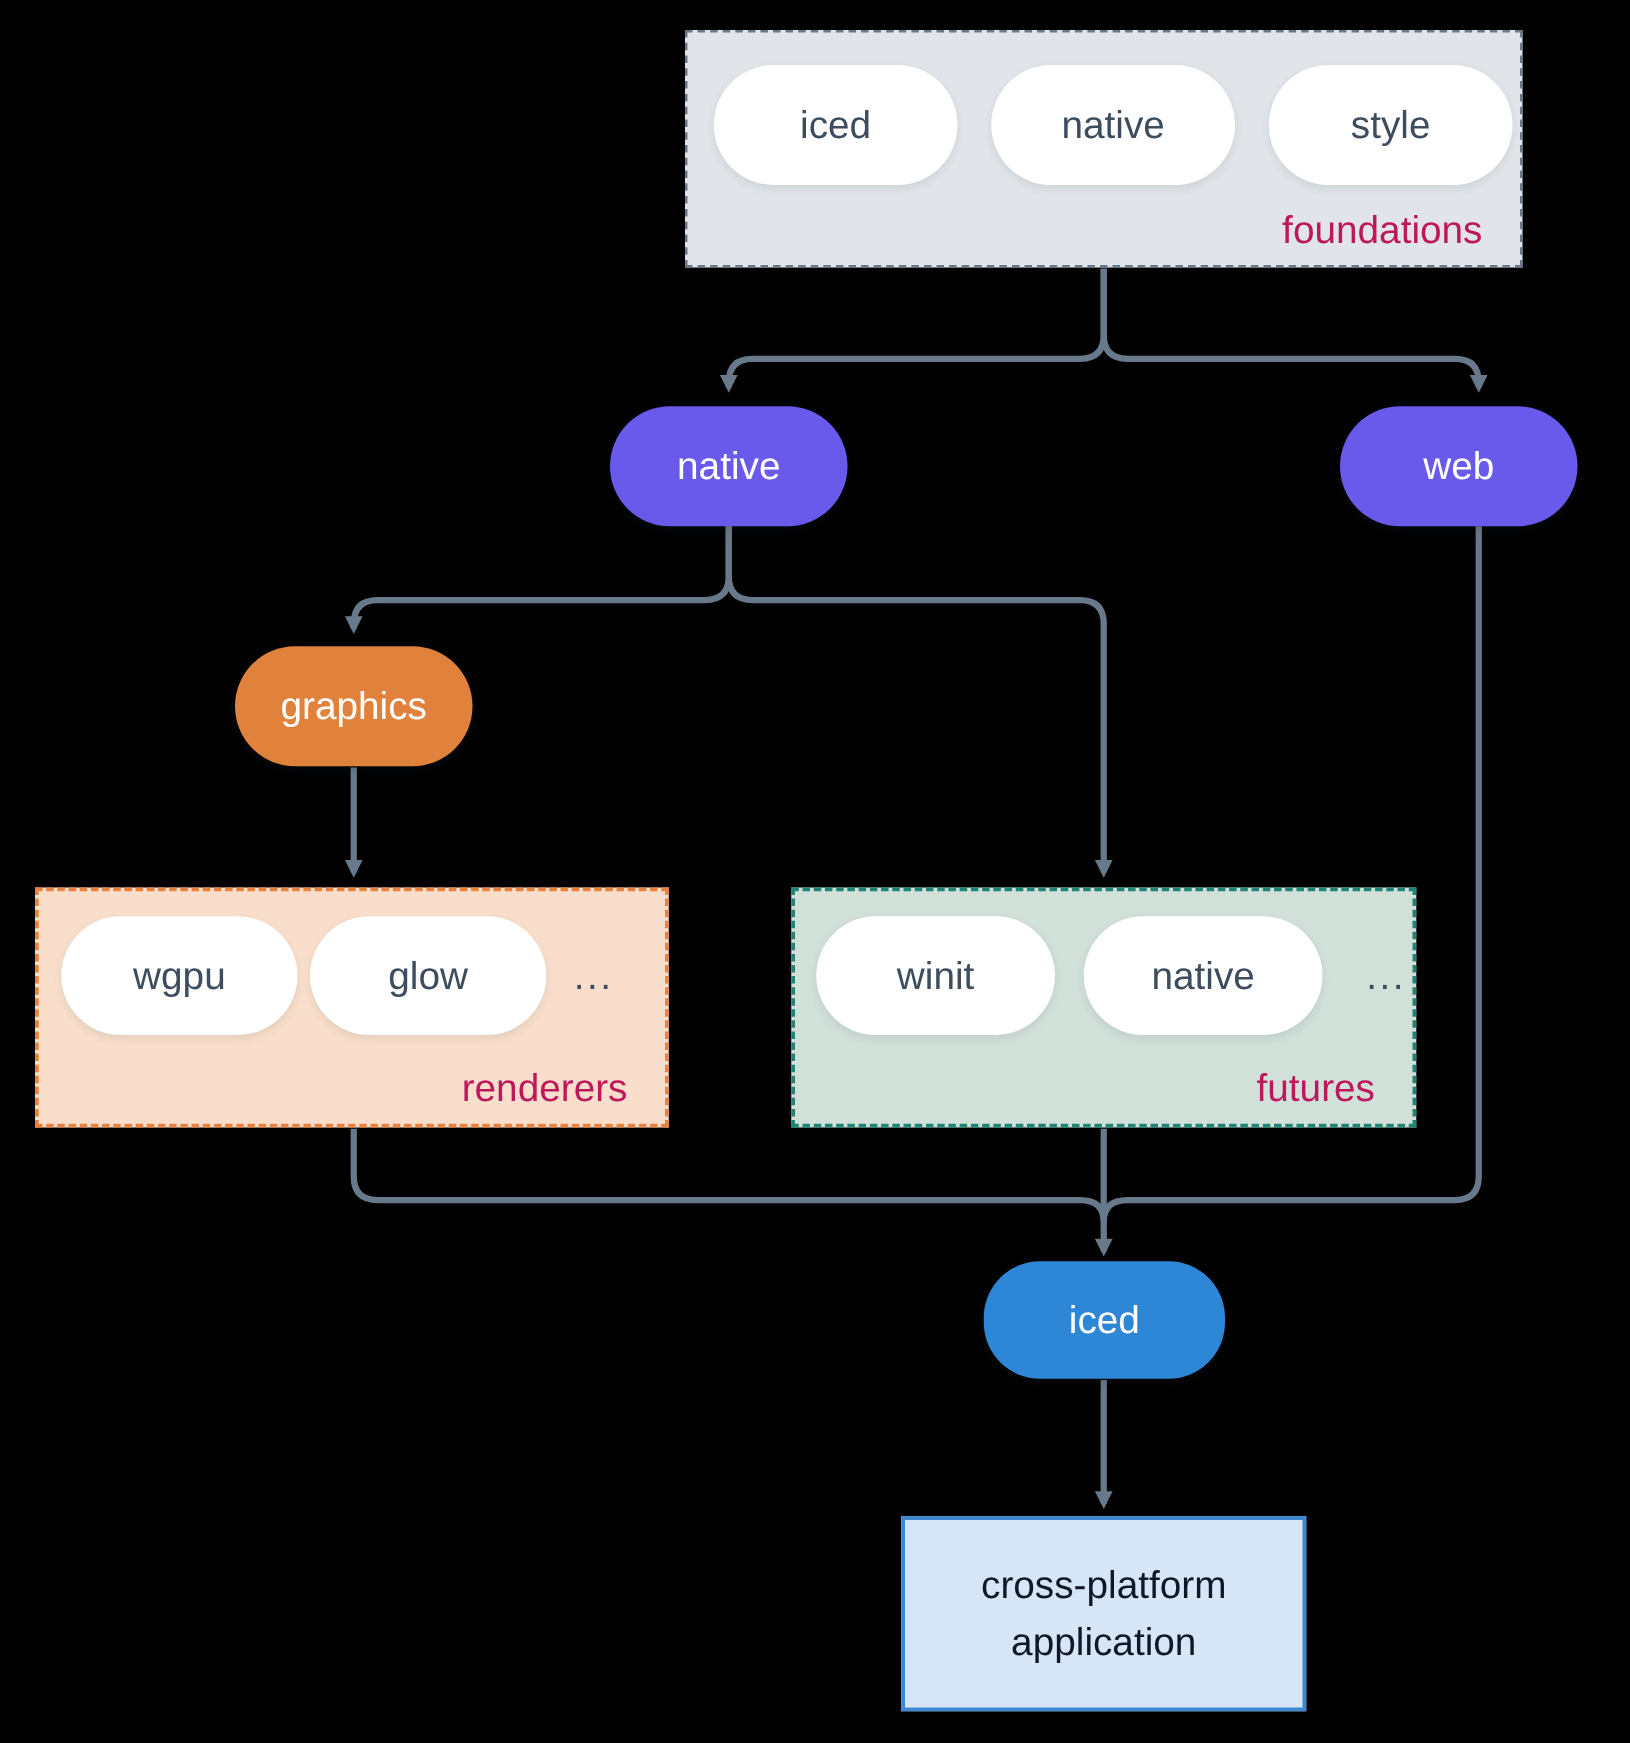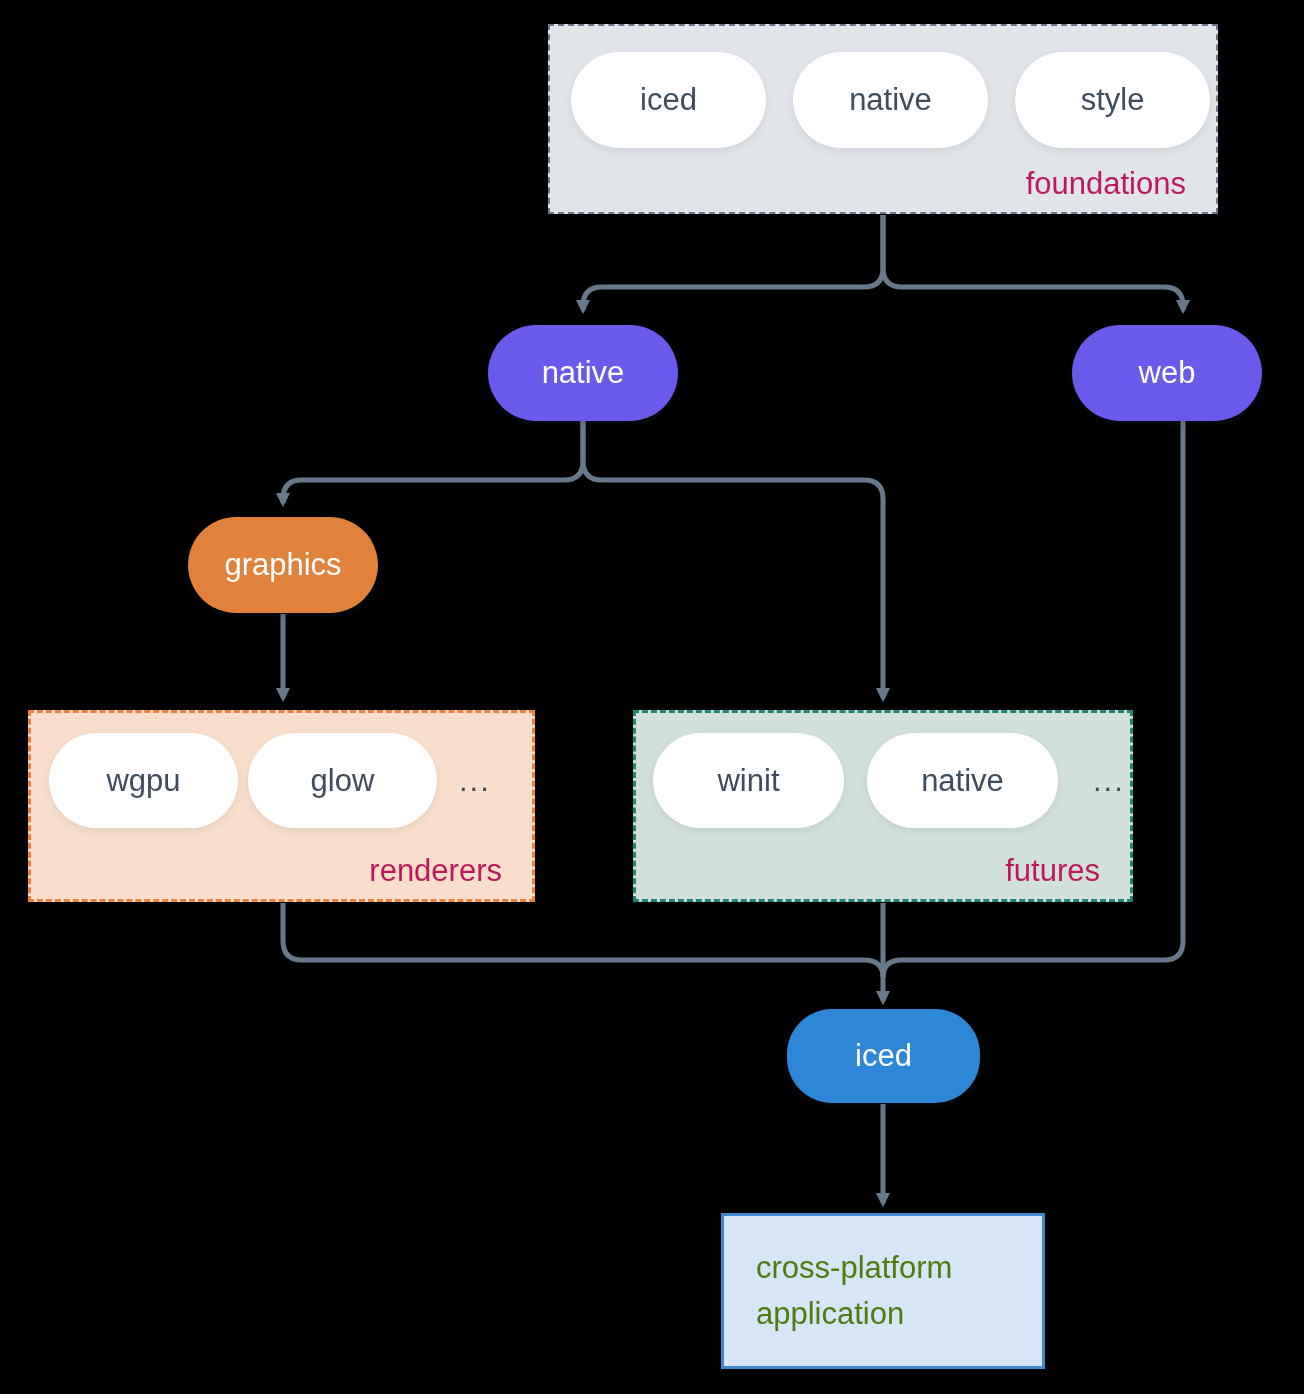--- a/index.html
+++ b/index.html
@@ -53,22 +53,22 @@
 
   
   .n-native   { left:488px;  top:325px;  width:190px; height:96px; }
   .n-web      { left:1072px; top:325px;  width:190px; height:96px; }
   .n-graphics { left:188px;  top:517px;  width:190px; height:96px; }
   .n-iced     { left:787px;  top:1009px; width:193px; height:94px; border-radius:45px; }
 
   .app-box {
     position:absolute; left:721px; top:1213px; width:324px; height:156px;
     box-sizing:border-box; background:#D7E6F7; border:3px solid #3E88D1;
-    display:flex; align-items:center; justify-content:center; 
-    font-size:31px; line-height:1.5; color:#4d7c0f; padding:0 32px;
+    display:flex; align-items:center; justify-content:center; text-align:center;
+    font-size:31px; line-height:1.5; color:#0f172a; padding:0 32px;
   }
 </style>
 </head>
 <body>
 
 <div class="canvas">
 
   <svg class="connectors" width="1304" height="1394" viewBox="0 0 1304 1394">
     <defs>
       <marker id="arrowhead" viewBox="0 0 12 12" refX="8" refY="6" markerWidth="3.4" markerHeight="3.4" orient="auto">

